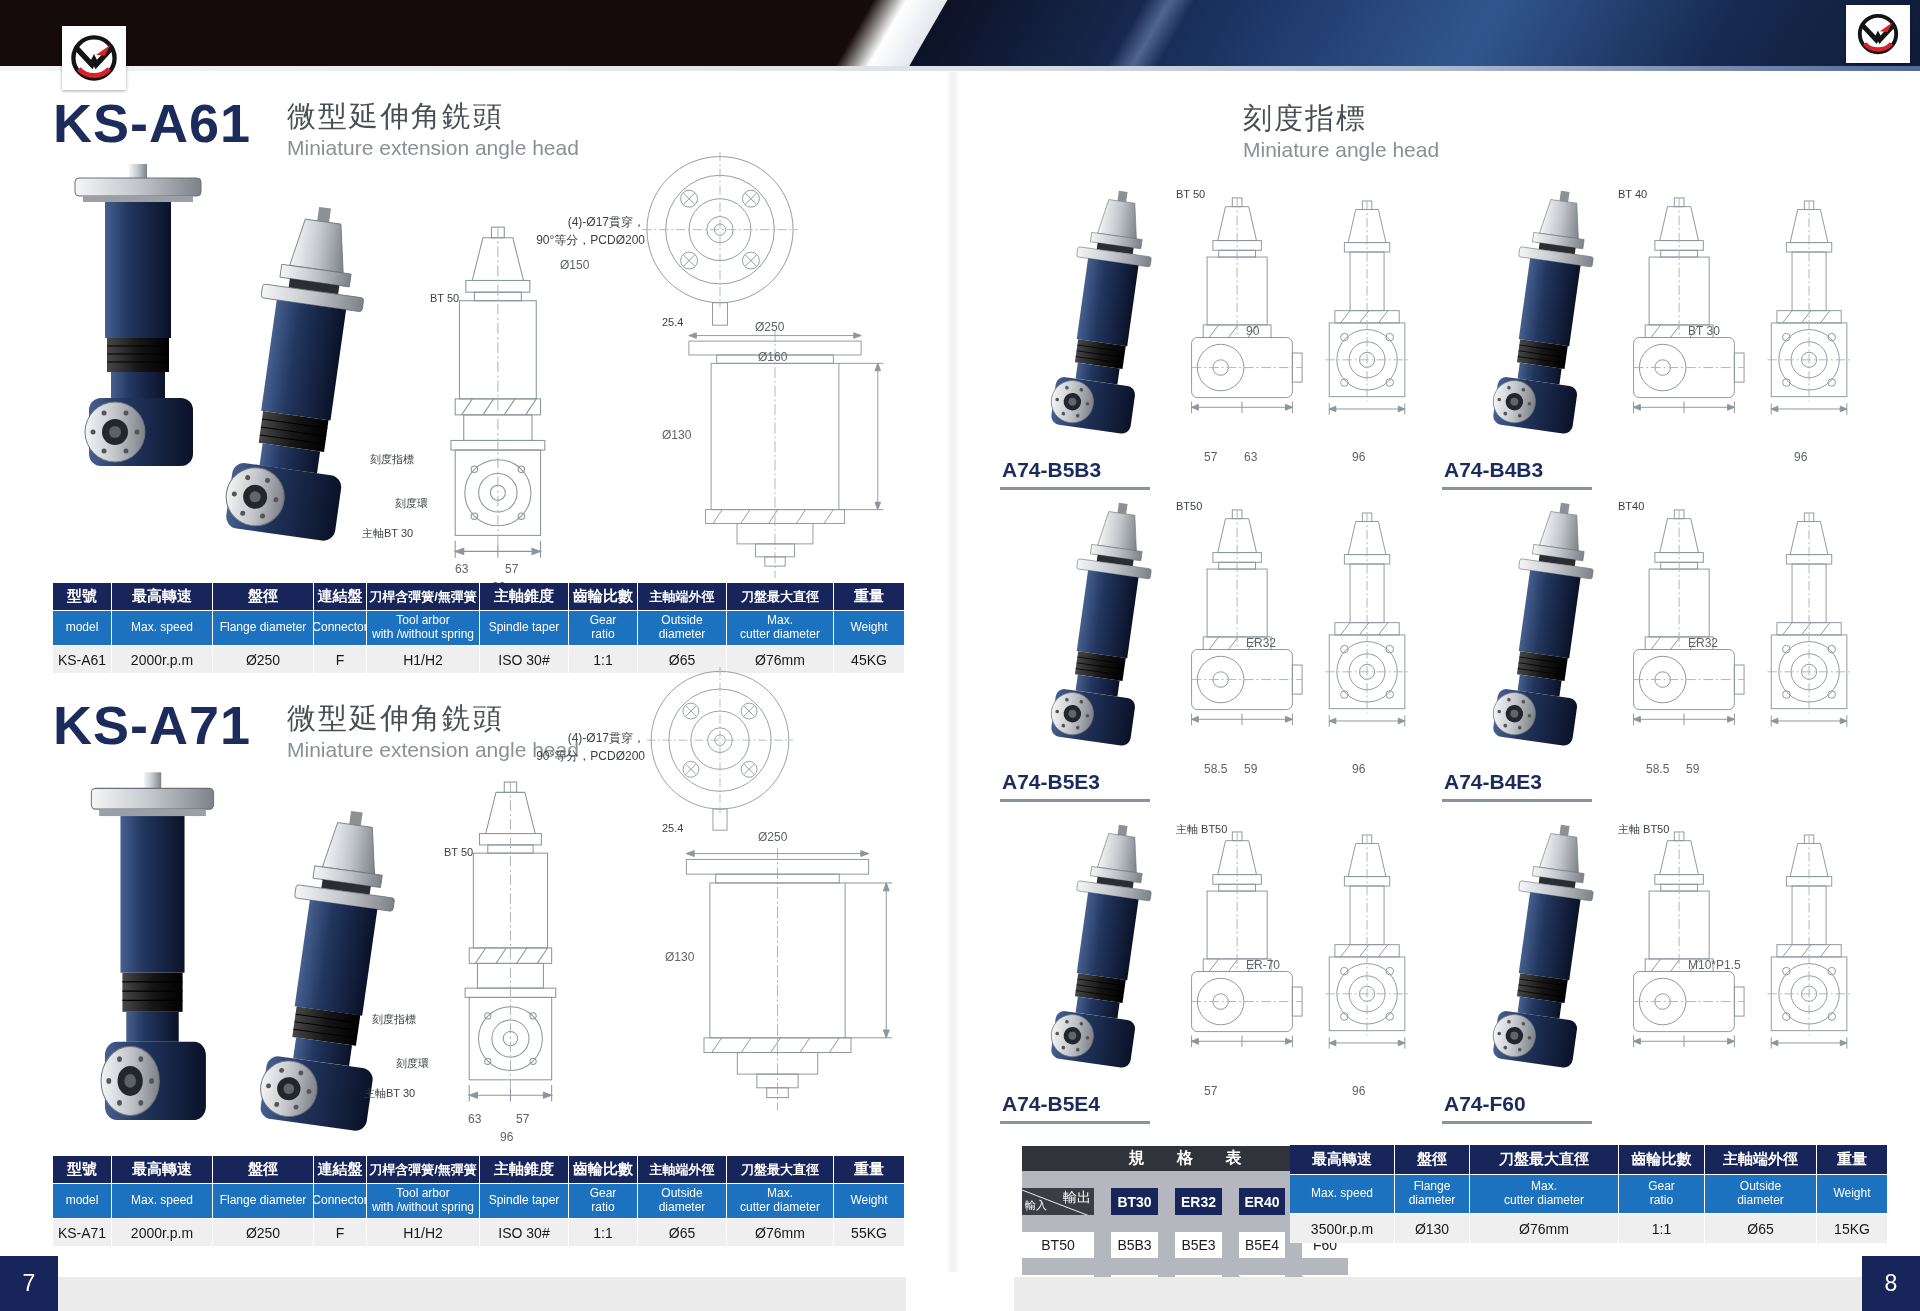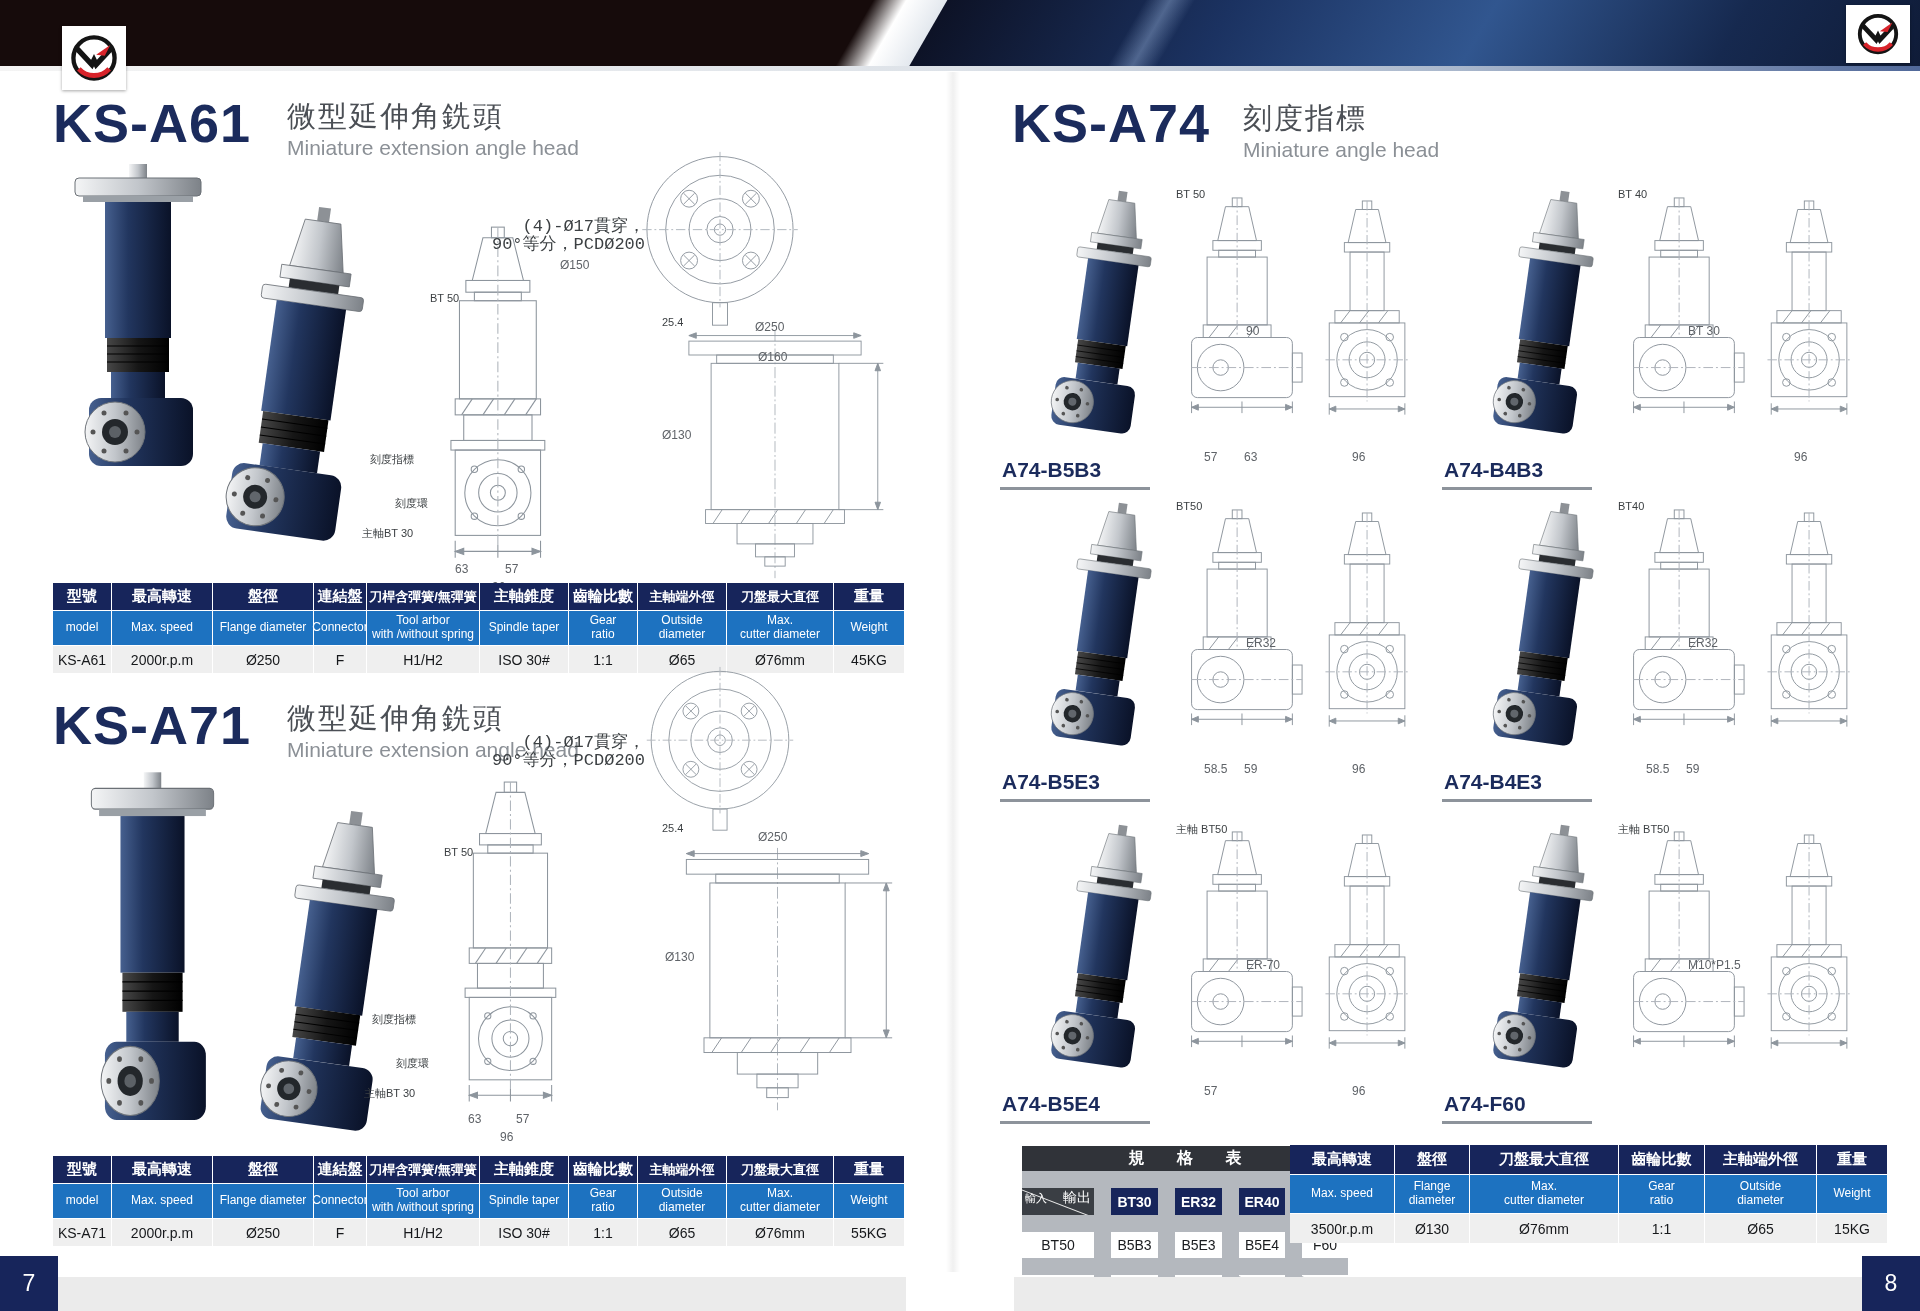--- a/index.html
+++ b/index.html
@@ -19,41 +19,41 @@
   .badge-l{left:62px;top:26px;width:64px;height:64px;}
   .badge-r{left:1846px;top:5px;width:64px;height:58px;}
 
   
   .mt{position:absolute;font-size:54px;font-weight:bold;color:#1b2b5c;letter-spacing:1px;}
   .sz{position:absolute;font-size:29px;color:#4b4f55;letter-spacing:2px;}
   .se{position:absolute;font-size:21px;color:#8b9096;}
 
   
   .ann{position:absolute;font-size:11px;color:#3c4043;white-space:nowrap;}
-  .pcd{position:absolute;font-size:17px;color:#3c4043;white-space:nowrap;font-family:Liberation Mono, monospace;}
+  .pcd{position:absolute;font-size:12px;color:#3c4043;white-space:nowrap;}
   .dim{position:absolute;font-size:12px;color:#5f6368;white-space:nowrap;}
 
   
   .t10{position:absolute;display:grid;grid-template-columns:58px 100px 100px 52px 112px 88px 68px 88px 106px 70px;
        grid-template-rows:27px 34px 27px;gap:1px;background:#ffffff;}
   .t6{position:absolute;display:grid;grid-template-columns:104px 74px 148px 85px 111px 70px;
        grid-template-rows:29px 38px 29px;gap:1px;background:#ffffff;}
   .h1{background:#17255b;color:#fff;font-weight:bold;font-size:15px;display:flex;align-items:center;justify-content:center;}
   .h2{background:#1d72c0;color:#fff;font-size:12px;line-height:1.15;text-align:center;white-space:pre-line;display:flex;align-items:center;justify-content:center;}
   .d{background:#efefef;color:#16181b;font-size:14px;display:flex;align-items:center;justify-content:center;}
 
   
   .tm{position:absolute;display:grid;grid-template-columns:72px 47px 47px 46px 46px;grid-template-rows:25px 27px 26px 26px;
       gap:17px;background:#b4b8be;}
   .tm .ttl{grid-column:1/-1;background:#303339;color:#fff;font-size:16px;font-weight:bold;letter-spacing:14px;
       display:flex;align-items:center;justify-content:center;padding-left:14px;}
   .tm .cor{position:relative;background:#3a3e44;overflow:hidden;}
   .tm .cor .dg{position:absolute;left:-4px;top:0;width:110px;height:1px;background:#e8e8e8;transform:rotate(21deg);transform-origin:0 0;}
   .tm .cor .o1{position:absolute;right:3px;top:1px;color:#fff;font-size:14px;}
-  .tm .cor .o2{position:absolute;left:3px;bottom:9px;color:#fff;font-size:11px;margin-top:28px;}
+  .tm .cor .o2{position:absolute;left:3px;bottom:2px;color:#fff;font-size:11px;margin-top:28px;}
   .tm .mh{background:#17255b;color:#fff;font-weight:bold;font-size:14px;display:flex;align-items:center;justify-content:center;}
   .tm .mc{position:relative;background:#ffffff;color:#1a1c1f;font-size:14px;display:flex;align-items:center;justify-content:center;overflow:hidden;}
   .tm .mc .sl{position:absolute;left:-2px;top:0;width:110px;height:1px;background:#b0b4ba;transform:rotate(27deg);transform-origin:0 0;}
 
   
   .fig{position:absolute;width:440px;height:300px;}
   .fig .ph{position:absolute;left:30px;top:0;width:150px;height:262px;}
   .fig .ds{position:absolute;left:178px;top:6px;width:126px;height:252px;}
   .fig .df{position:absolute;left:316px;top:6px;width:104px;height:252px;}
   .fig .s0{left:176px;top:-2px;}
@@ -437,21 +437,20 @@
     <div class="d">Ø250</div>
     <div class="d">F</div>
     <div class="d">H1/H2</div>
     <div class="d">ISO 30#</div>
     <div class="d">1:1</div>
     <div class="d">Ø65</div>
     <div class="d">Ø76mm</div>
     <div class="d">55KG</div>
   </div>
 
-  <div class="mt" style="left:1012px;top:92px">KS-A74</div>
   <div class="sz" style="left:1243px;top:99px">刻度指標</div>
   <div class="se" style="left:1243px;top:138px">Miniature angle head</div>
 
   <div class="fig" style="left:1000px;top:190px">
     <svg class="ph" viewBox="0 0 190 360">
         <use href="#headTaper" width="190" height="360"></use>
       </svg>
     <svg class="ds dwg" style="position:absolute" viewBox="0 0 130 260">
         <use href="#a74side" width="130" height="260"></use>
       </svg>

